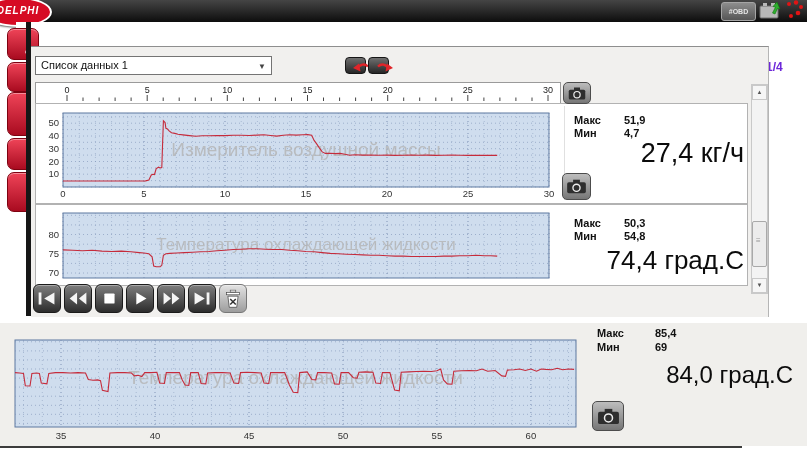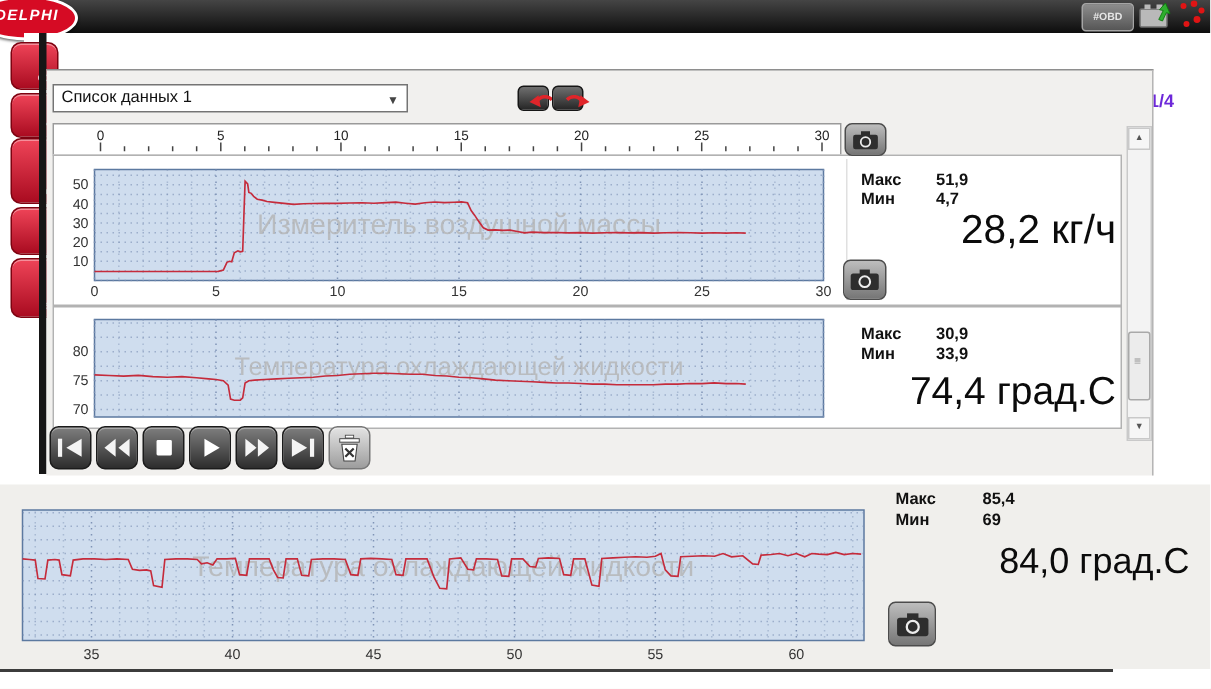--- a/index.html
+++ b/index.html
@@ -255,21 +255,21 @@
       </svg>
     <div class="abs vsep"></div>
     <div class="readout-row" style="left:538px;top:10px;">
       <span>Макс</span>
       <span class="v">51,9</span>
     </div>
     <div class="readout-row" style="left:538px;top:23px;">
       <span>Мин</span>
       <span class="v">4,7</span>
     </div>
-    <div class="bigval" style="left:540px;top:34px;width:168px;font-size:27px;">28,2 кг/ч</div>
+    <div class="bigval" style="left:540px;top:34px;width:168px;font-size:27px;">27,4 кг/ч</div>
     <div class="abs cam" style="left:526px;top:69px;width:27px;height:25px;">
       <svg width="23" height="17" viewBox="0 0 26 20">
           <rect x="2" y="5" width="22" height="13" rx="2" fill="#2e2e2e"></rect>
           <rect x="9" y="2" width="8" height="4" fill="#2e2e2e"></rect>
           <circle cx="13" cy="11.5" r="4.2" fill="none" stroke="#ededed" stroke-width="1.6"></circle>
         </svg>
     </div>
   </div>
 
   <div class="abs panel p2">
@@ -314,25 +314,25 @@
         <line x1="27" y1="19.9" x2="513" y2="19.9" stroke="#7b90b4" stroke-dasharray="1 3" opacity="0.6"></line>
         <line x1="27" y1="10.3" x2="513" y2="10.3" stroke="#7b90b4" stroke-dasharray="1 3" opacity="0.6"></line>
         <text x="270" y="45" text-anchor="middle" font-size="17" fill="#b4b4b4" opacity="0.8">Температура охлаждающей жидкости</text>
         <polyline fill="none" stroke="#c52b3b" stroke-width="1.1" points="27.0,44.9 36.7,45.3 46.4,45.7 56.2,45.3 65.9,46.1 75.6,46.5 85.3,46.1 95.0,46.8 103.1,47.6 108.0,48.0 112.9,48.8 116.1,51.8 117.7,61.1 120.2,61.8 124.2,61.8 125.8,60.3 127.4,50.3 129.9,48.8 133.9,48.4 140.4,48.0 148.5,47.6 156.6,47.2 164.7,46.8 172.8,46.5 180.9,45.7 189.0,45.3 197.1,44.5 205.2,44.2 213.3,43.8 221.4,43.8 229.5,44.2 237.6,44.5 245.7,44.5 253.8,45.3 261.9,45.7 270.0,46.5 278.1,46.8 286.2,47.6 294.3,48.4 302.4,48.8 310.5,49.2 318.6,49.5 326.7,49.9 334.8,50.3 342.9,50.3 351.0,50.7 359.1,51.1 367.2,51.1 375.3,51.5 383.4,51.5 391.5,51.5 399.6,51.5 407.7,51.1 415.8,51.1 423.9,50.7 432.0,50.7 440.1,50.3 448.2,50.7 454.7,50.7 461.2,51.1"></polyline>
         <text class="ticklbl" x="23" y="71.0" text-anchor="end">70</text>
         <text class="ticklbl" x="23" y="51.8" text-anchor="end">75</text>
         <text class="ticklbl" x="23" y="32.5" text-anchor="end">80</text>
       </svg>
     <div class="readout-row" style="left:538px;top:12px;">
       <span>Макс</span>
-      <span class="v">30,9</span>
+      <span class="v">50,3</span>
     </div>
     <div class="readout-row" style="left:538px;top:25px;">
       <span>Мин</span>
-      <span class="v">33,9</span>
+      <span class="v">54,8</span>
     </div>
     <div class="bigval" style="left:520px;top:40px;width:188px;font-size:26px;">74,4 град.С</div>
   </div>
 
   <div class="abs playbar">
     <button class="pbtn">
       <svg width="26" height="27" viewBox="0 0 28 29">
           <rect x="5" y="8" width="3" height="13" fill="#f4f4f4"></rect>
           <polygon points="22,8 22,21 11,14.5" fill="#f4f4f4"></polygon>
         </svg></button>

